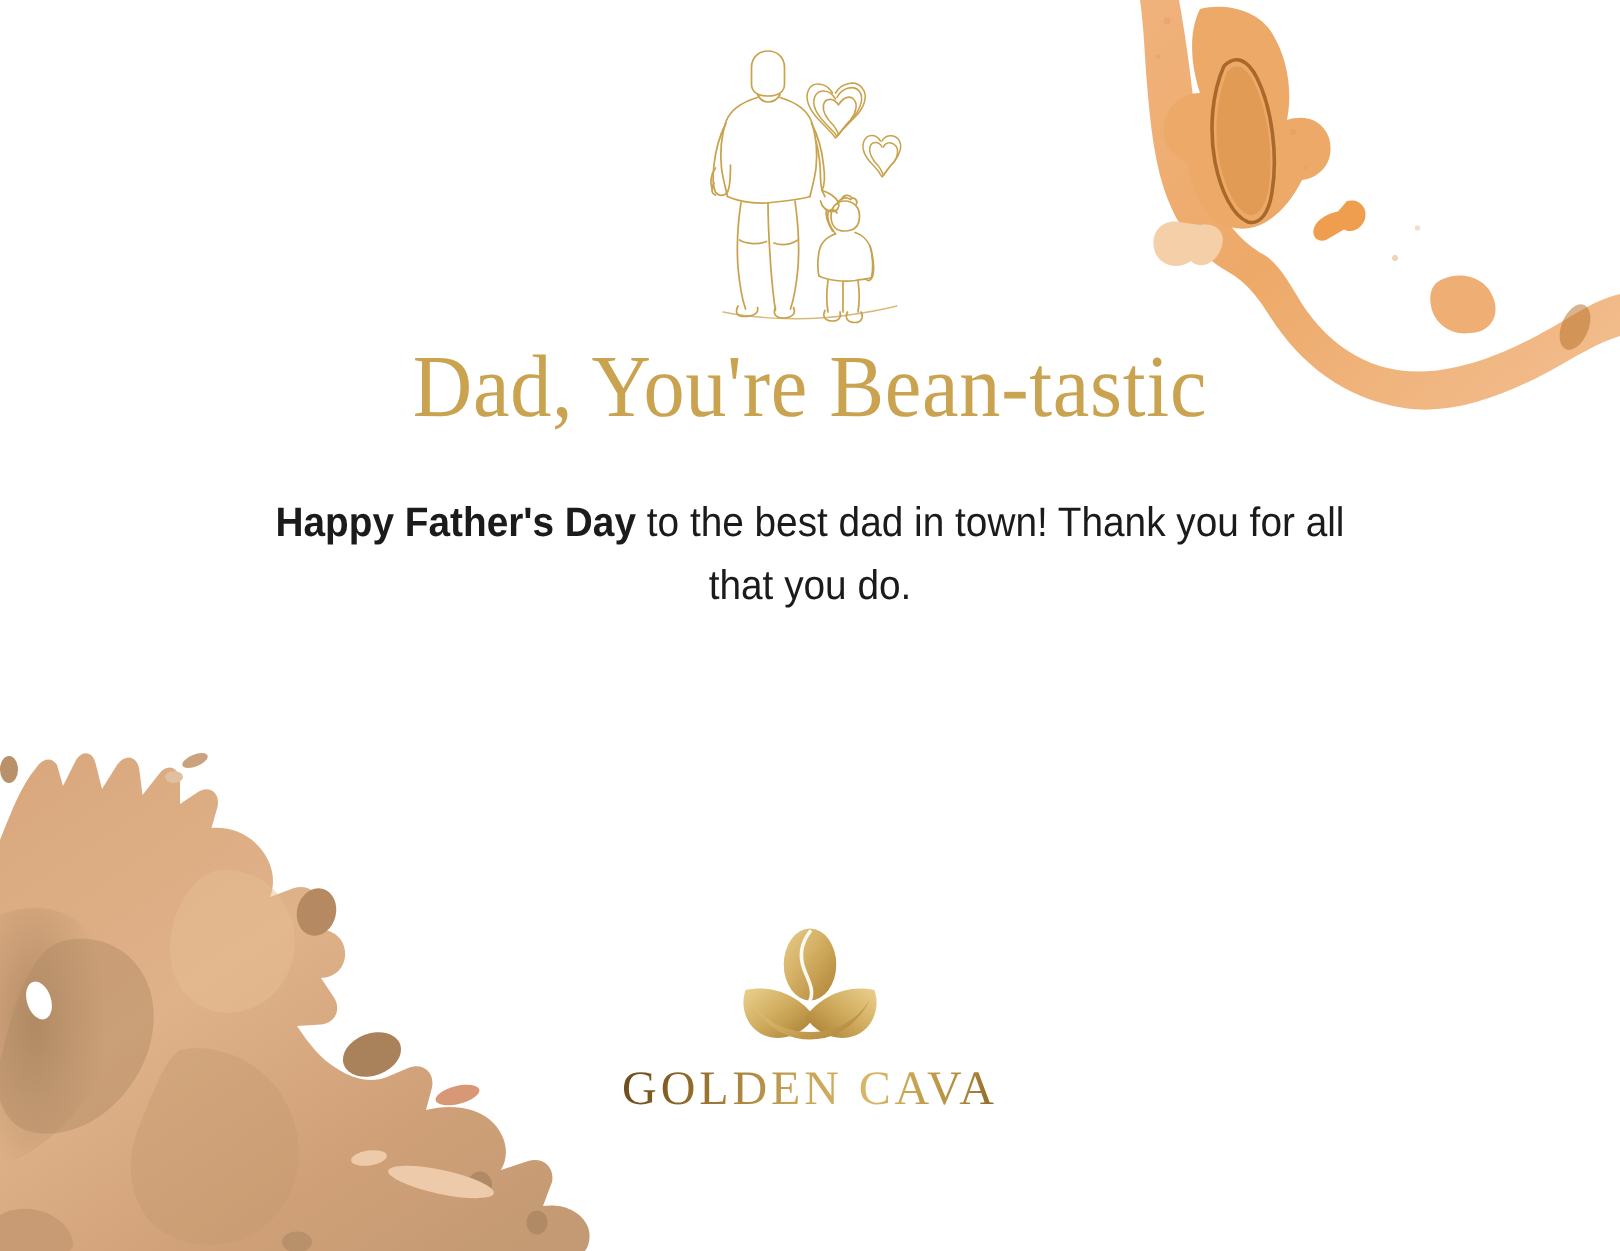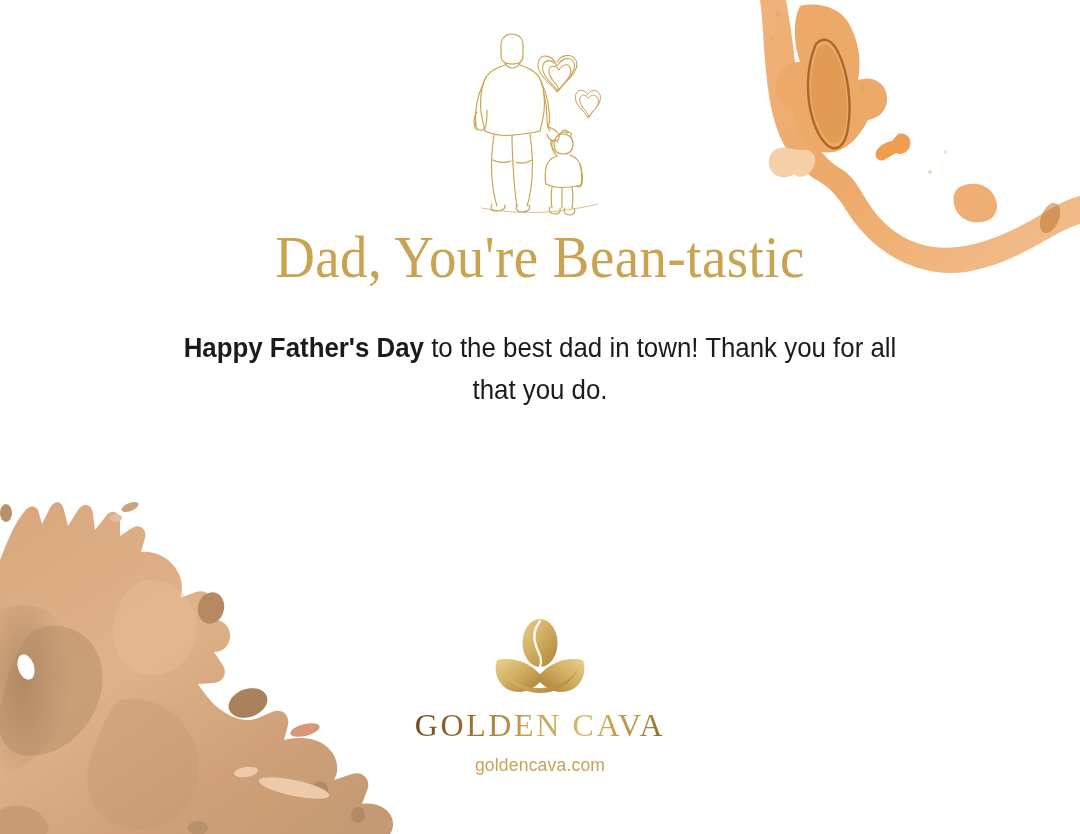--- a/index.html
+++ b/index.html
@@ -420,16 +420,15 @@
 
       <path fill="url(#leafA)" d="
         M 6 44
         C 12 60, 28 72, 49 72
         C 70 72, 86 60, 92 44
         C 84 64, 69 77, 49 77
         C 29 77, 14 64, 6 44 Z"></path>
     </svg>
 
     <div class="brand-name">GOLDEN CAVA</div>
-    <div class="brand-url">goldencava.com</div>
   </div>
 
 </div>
 
 </body></html>

